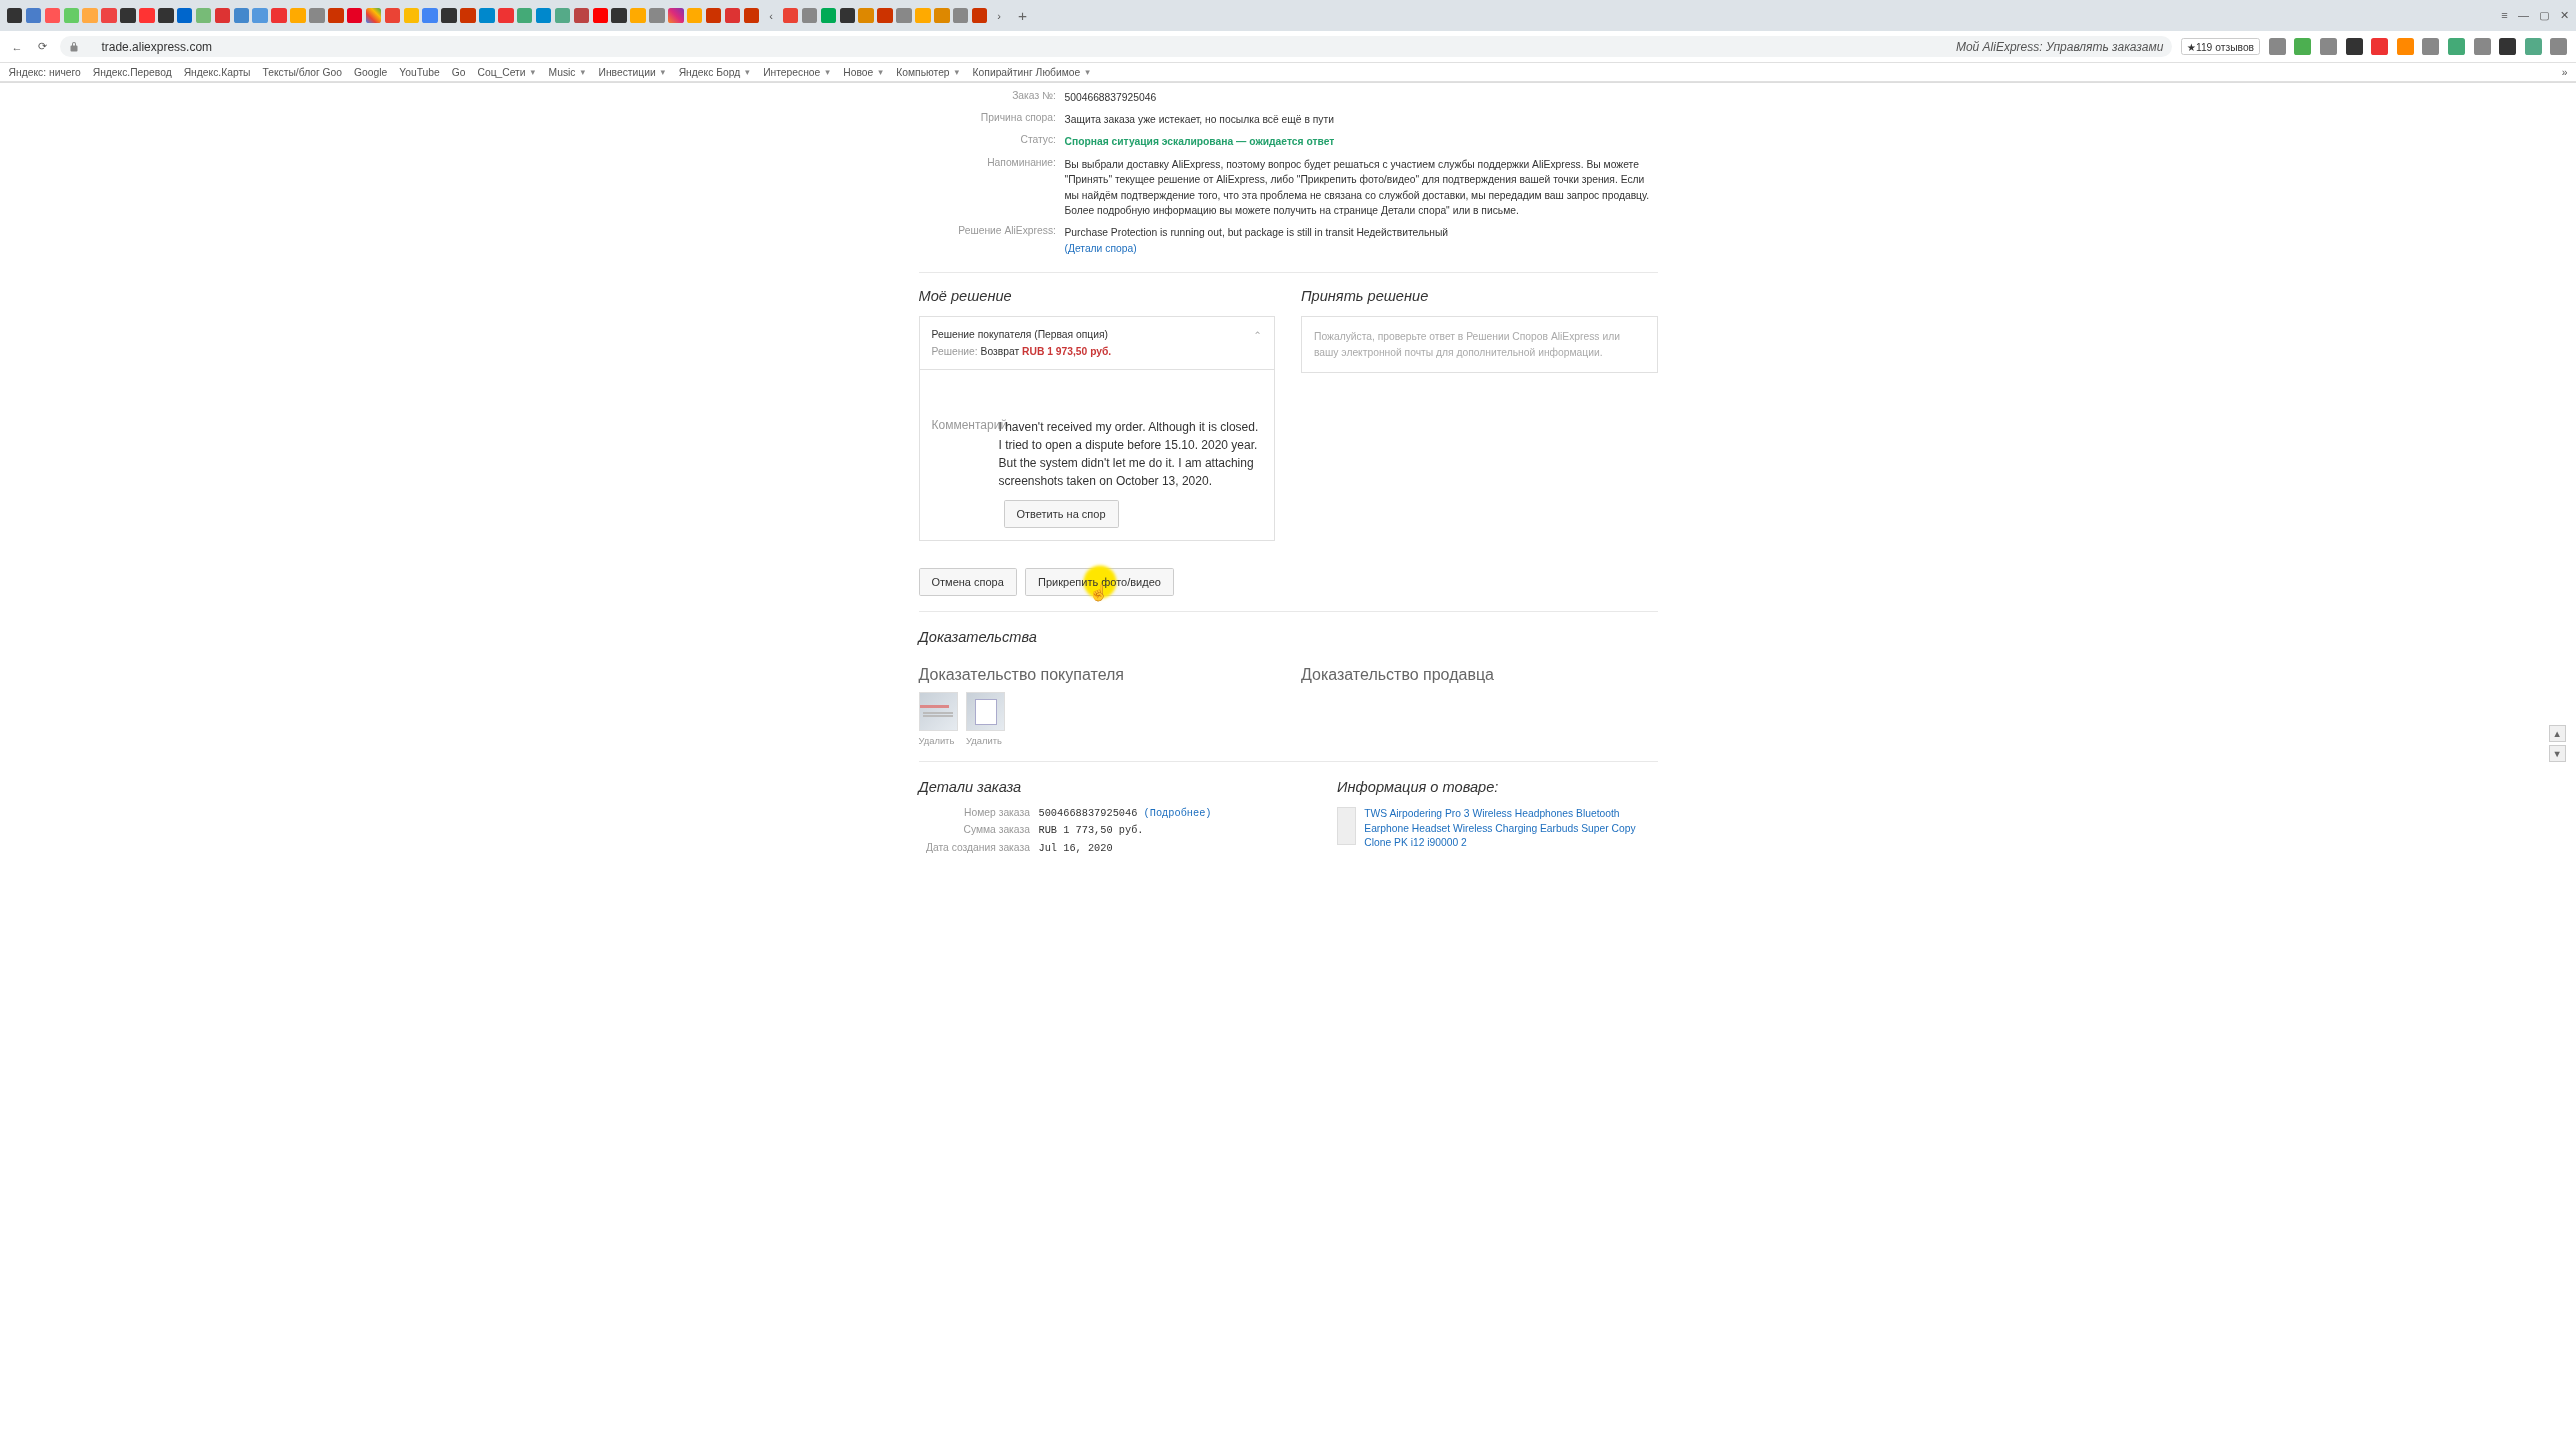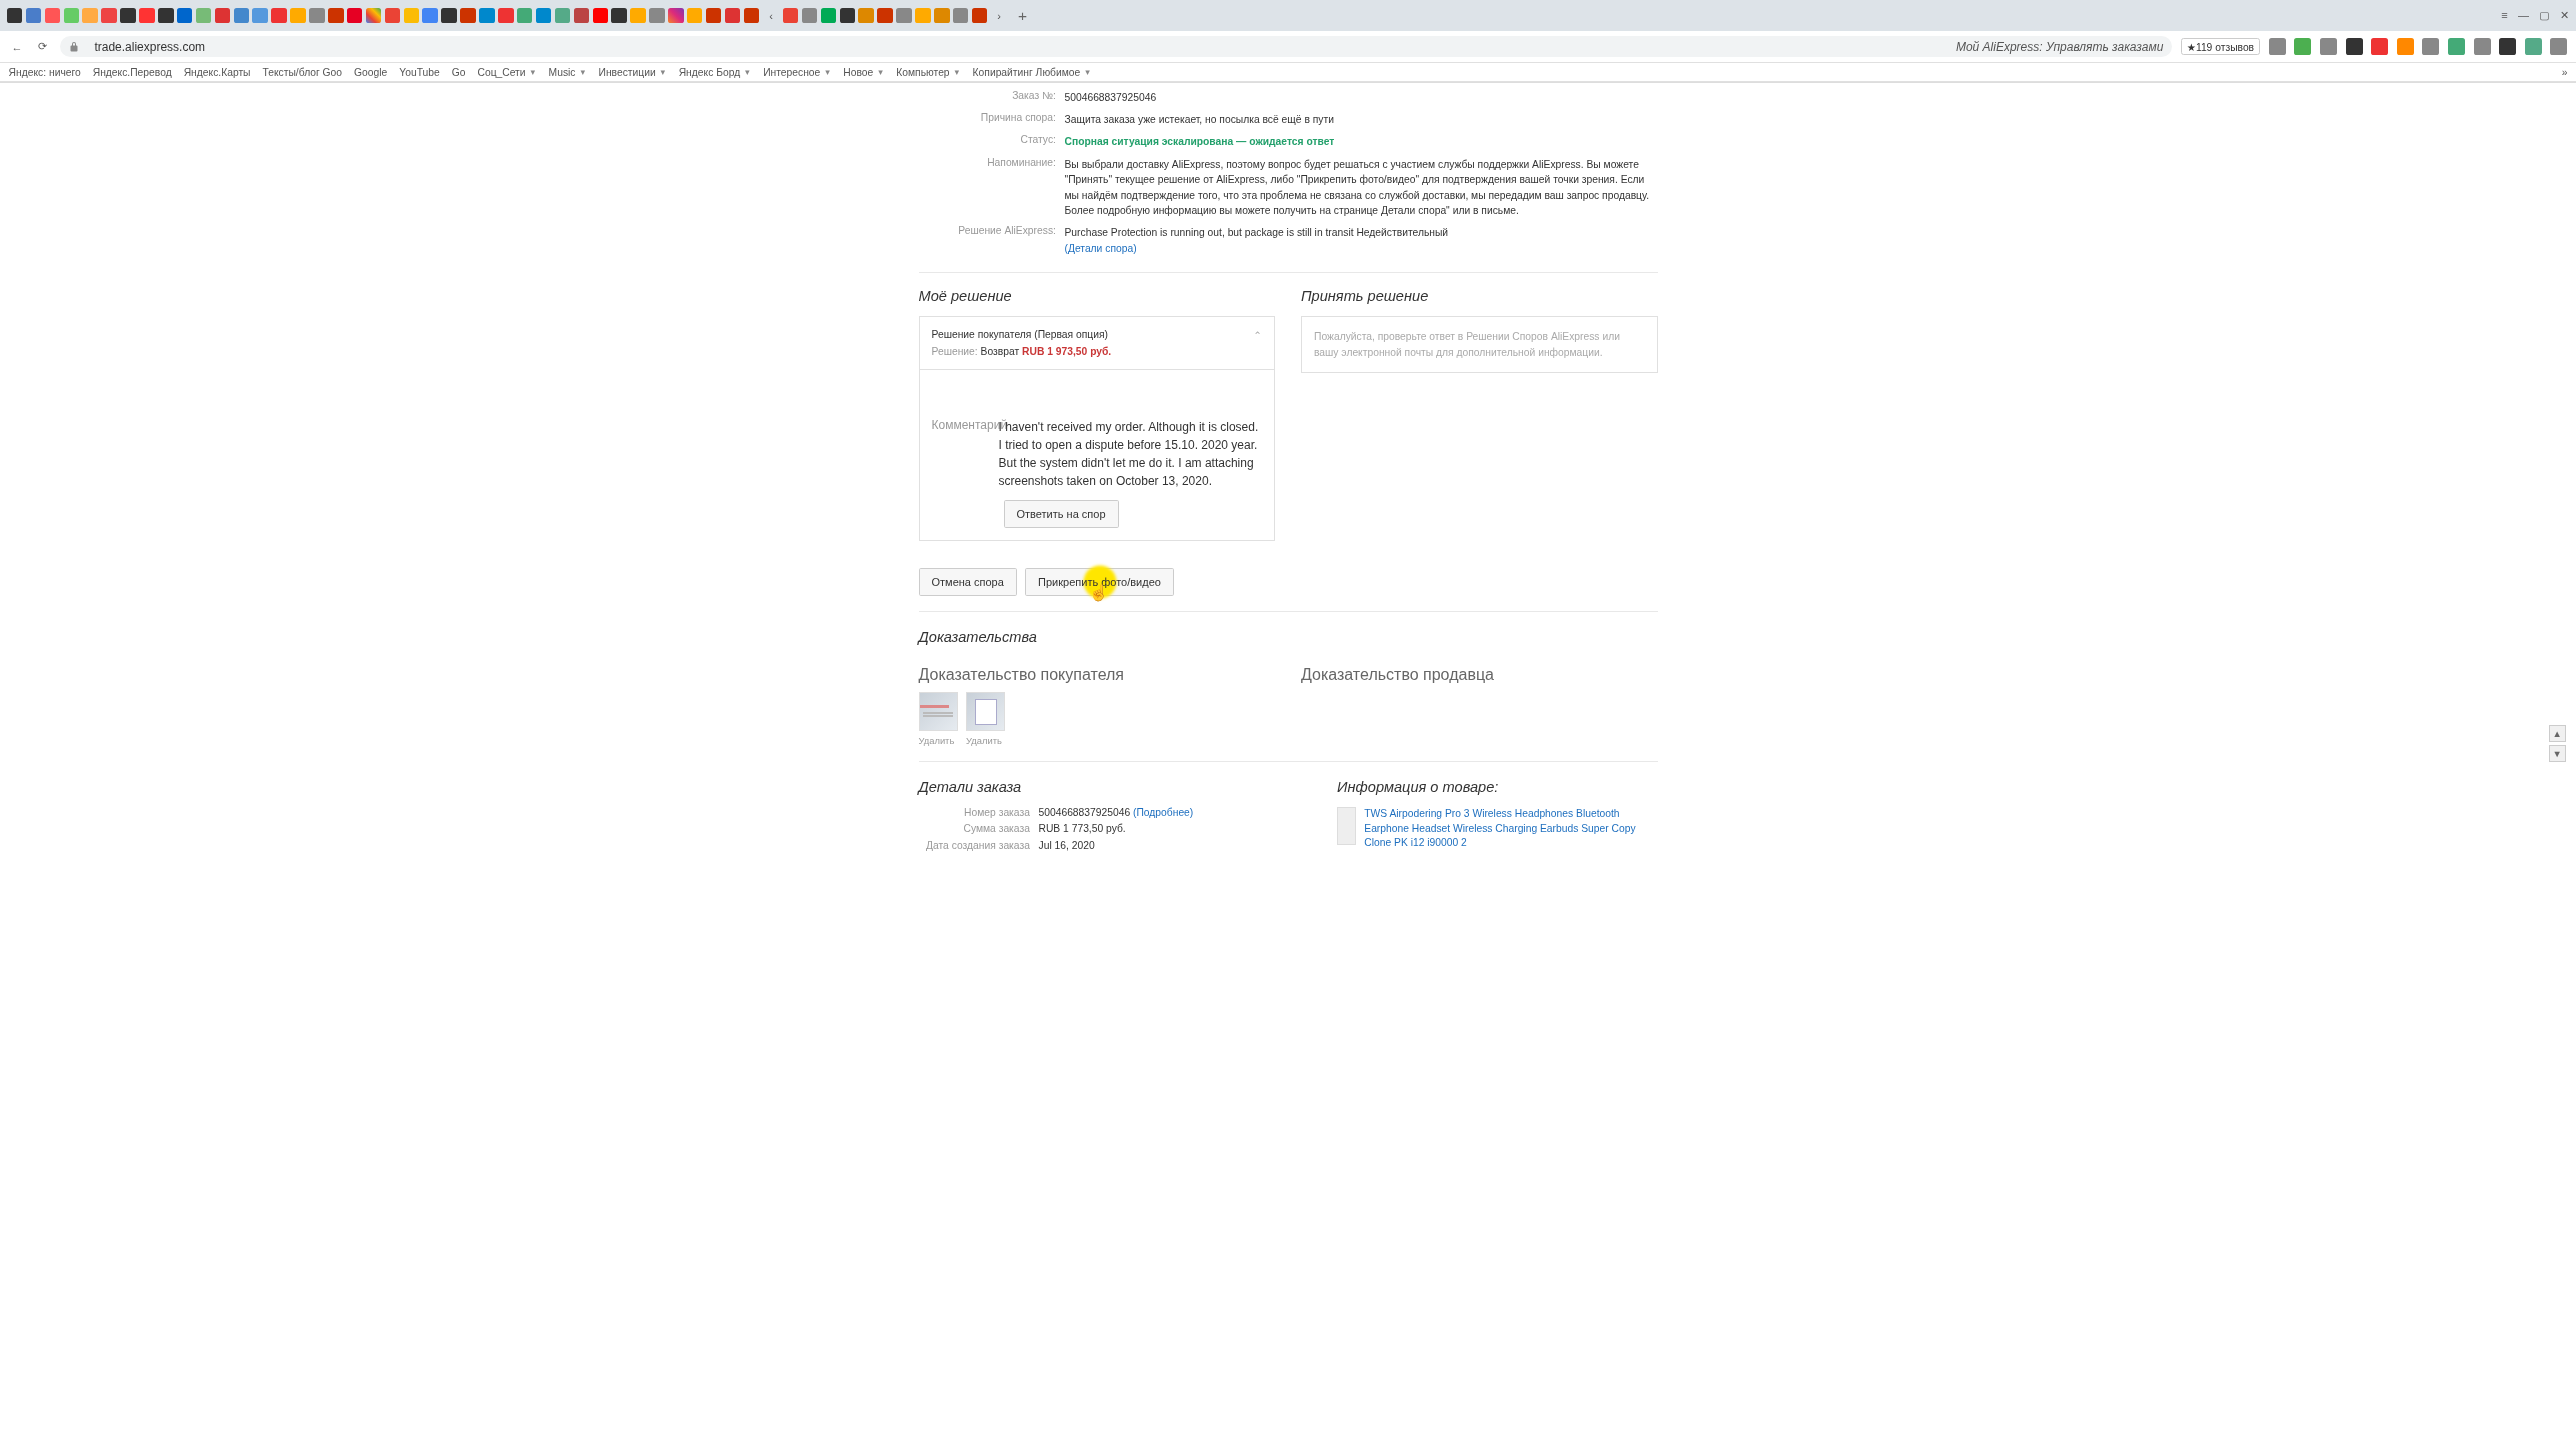--- a/index.html
+++ b/index.html
@@ -4,21 +4,21 @@
 <style>
 * { box-sizing: border-box; margin: 0; padding: 0; }
 body { font-family: Arial, sans-serif; font-size: 11px; color: #333; background: #fff; }
 .browser-chrome { background: #f1f3f4; border-bottom: 0.9px solid #ddd; }
 .tab-strip { display: flex; align-items: center; padding: 3.4px 6.9px; gap: 3.4px; background: #dde3e8; height: 31px; }
 .tab-icon { width: 15.5px; height: 15.5px; border-radius: 2.6px; display: inline-block; }
 .new-tab { font-size: 15.5px; color: #666; padding: 0 6.9px; cursor: pointer; }
 .tab-controls { margin-left: auto; display: flex; gap: 10.3px; color: #555; }
 .nav-row { display: flex; align-items: center; padding: 5.2px 8.6px; gap: 8.6px; background: #fff; border-bottom: 0.9px solid #e0e0e0; }
 .nav-btn { width: 17px; height: 17px; display: flex; align-items: center; justify-content: center; color: #555; cursor: pointer; }
-.addr-wrap { flex: 1; display: flex; align-items: center; background: #f1f3f4; border-radius: 12px; padding: 3.4px 8.6px; gap: 14px; }
+.addr-wrap { flex: 1; display: flex; align-items: center; background: #f1f3f4; border-radius: 12px; padding: 3.4px 8.6px; gap: 21px; }
 .lock { width: 12px; height: 12px; color: #888; }
 .addr { flex: 1; font-size: 12px; color: #333; }
 .title-center { color: #555; font-size: 12px; font-style: italic; }
 .badge-reviews { background: #fff; border: 0.9px solid #ccc; border-radius: 2.6px; padding: 1.7px 5.2px; font-size: 10.3px; color: #333; }
 .ext-icons { display: flex; gap: 8.6px; align-items: center; }
 .ext-icon { width: 17px; height: 17px; border-radius: 2.6px; }
 .bookmarks-bar { display: flex; align-items: center; padding: 3.4px 8.6px; gap: 12px; background: #fff; border-bottom: 0.9px solid #e0e0e0; font-size: 10.3px; color: #555; justify-content: flex-end; }
 .bm-item { display: flex; align-items: center; gap: 3.4px; cursor: pointer; }
 .bm-arrow { font-size: 7.7px; color: #888; }
 .page { max-width: 773px; margin: 0 auto; padding: 6.9px 17px 34px; }
@@ -50,21 +50,21 @@
 .thumbs { display: flex; gap: 8.6px; }
 .thumb-wrap { text-align: left; }
 .thumb { width: 39px; height: 39px; background: linear-gradient(135deg,#c8d0d8,#e6ebf0); border: 0.9px solid #ddd; display: flex; align-items: center; justify-content: center; font-size: 7.7px; color: #888; }
 .thumb .tbar { width: 80%; height: 3.4px; background: #d88; margin-bottom: 3.4px; }
 .del-link { font-size: 9.4px; color: #999; cursor: pointer; margin-top: 3.4px; display: block; }
 .order-details { display: flex; gap: 34px; margin-top: 17px; }
 .od-left { flex: 1.2; }
 .od-right { flex: 1; }
 .od-row { display: flex; font-size: 10.3px; margin-bottom: 5.2px; }
 .od-label { width: 120px; text-align: right; color: #999; padding-right: 8.6px; }
-.od-val { flex: 1; color: #333; }
+.od-val { flex: 1; color: #333; font-family: Liberation Mono, monospace; }
 .prod { display: flex; gap: 8.6px; }
 .prod-img { width: 38px; height: 38px; background: #eee; border: 0.9px solid #ddd; }
 .prod-title { color: #1e6fbf; font-size: 10.3px; line-height: 1.4; }
 .scroll-btns { position: fixed; right: 10.3px; top: 50%; display: flex; flex-direction: column; gap: 3.4px; }
 .scroll-btn { width: 17px; height: 17px; background: #f0f0f0; border: 0.9px solid #ccc; display: flex; align-items: center; justify-content: center; font-size: 9.4px; color: #666; }
 svg { display: block; }
 </style>
 </head>
 <body>
 

